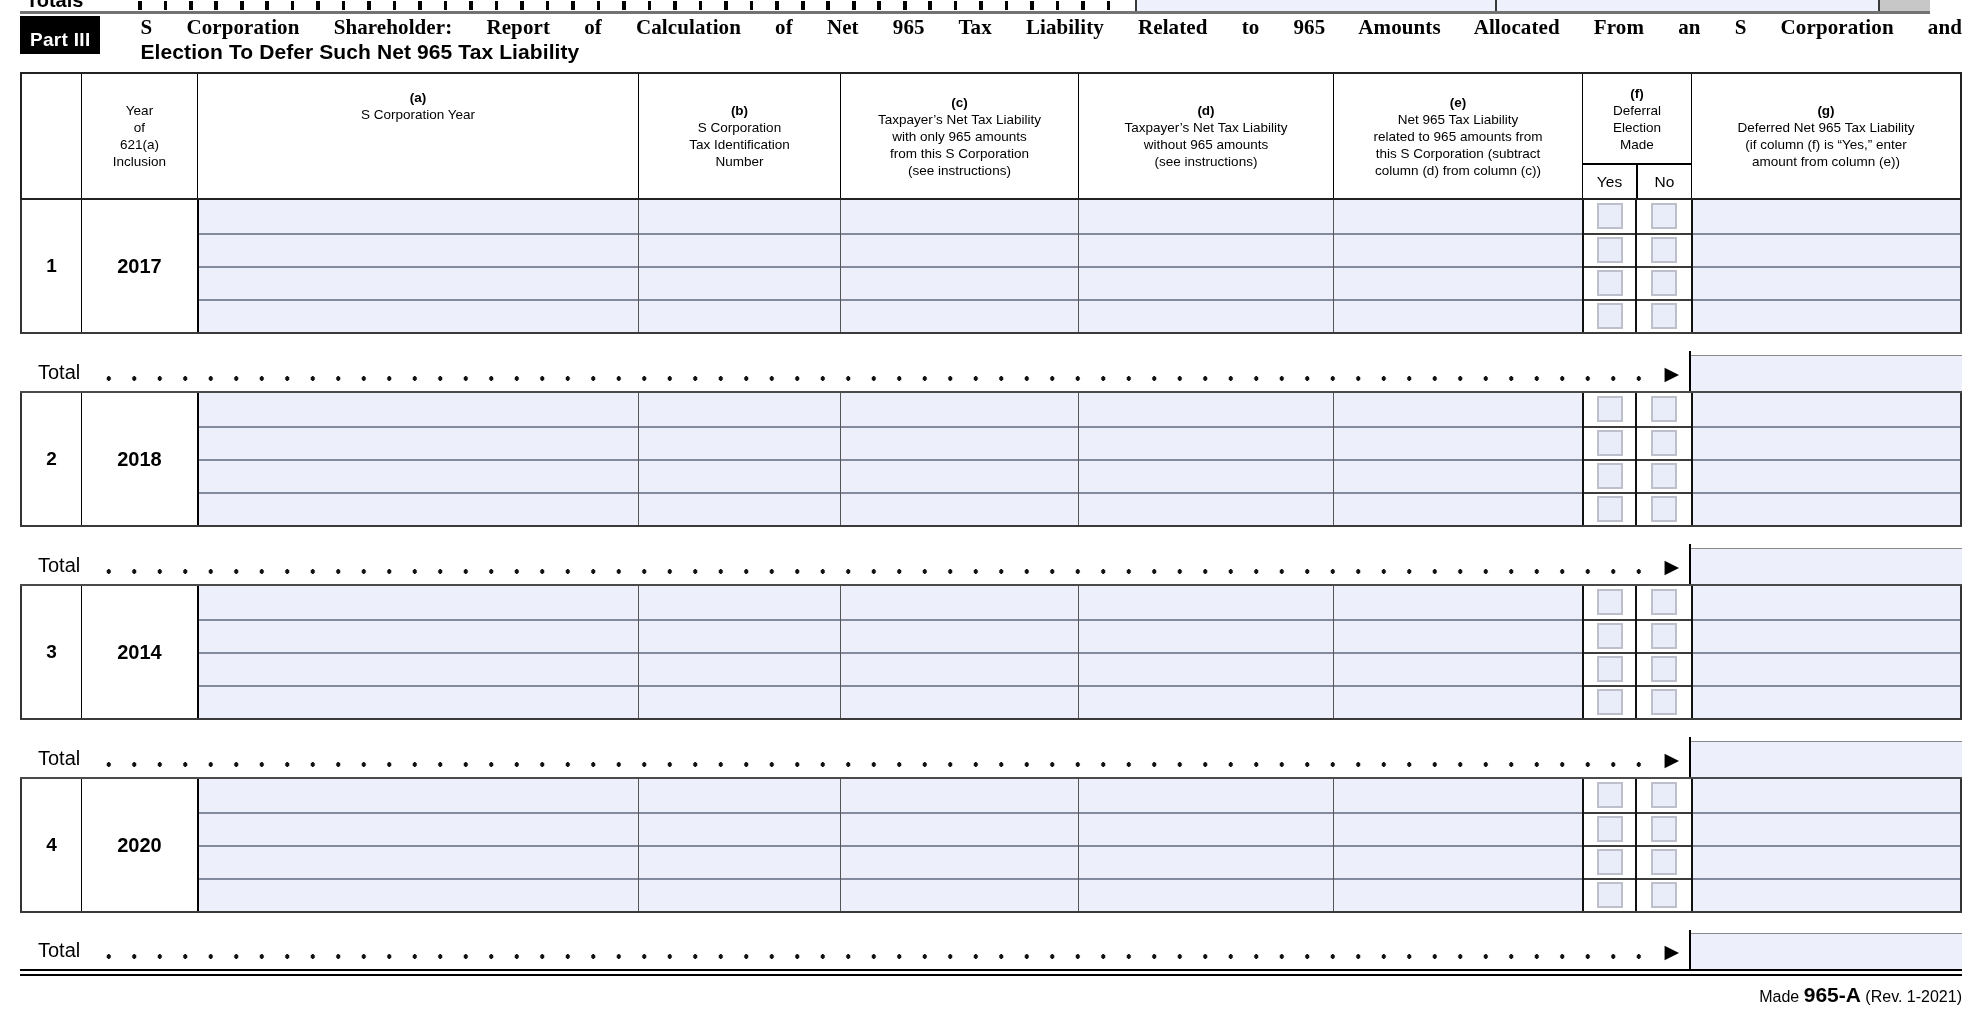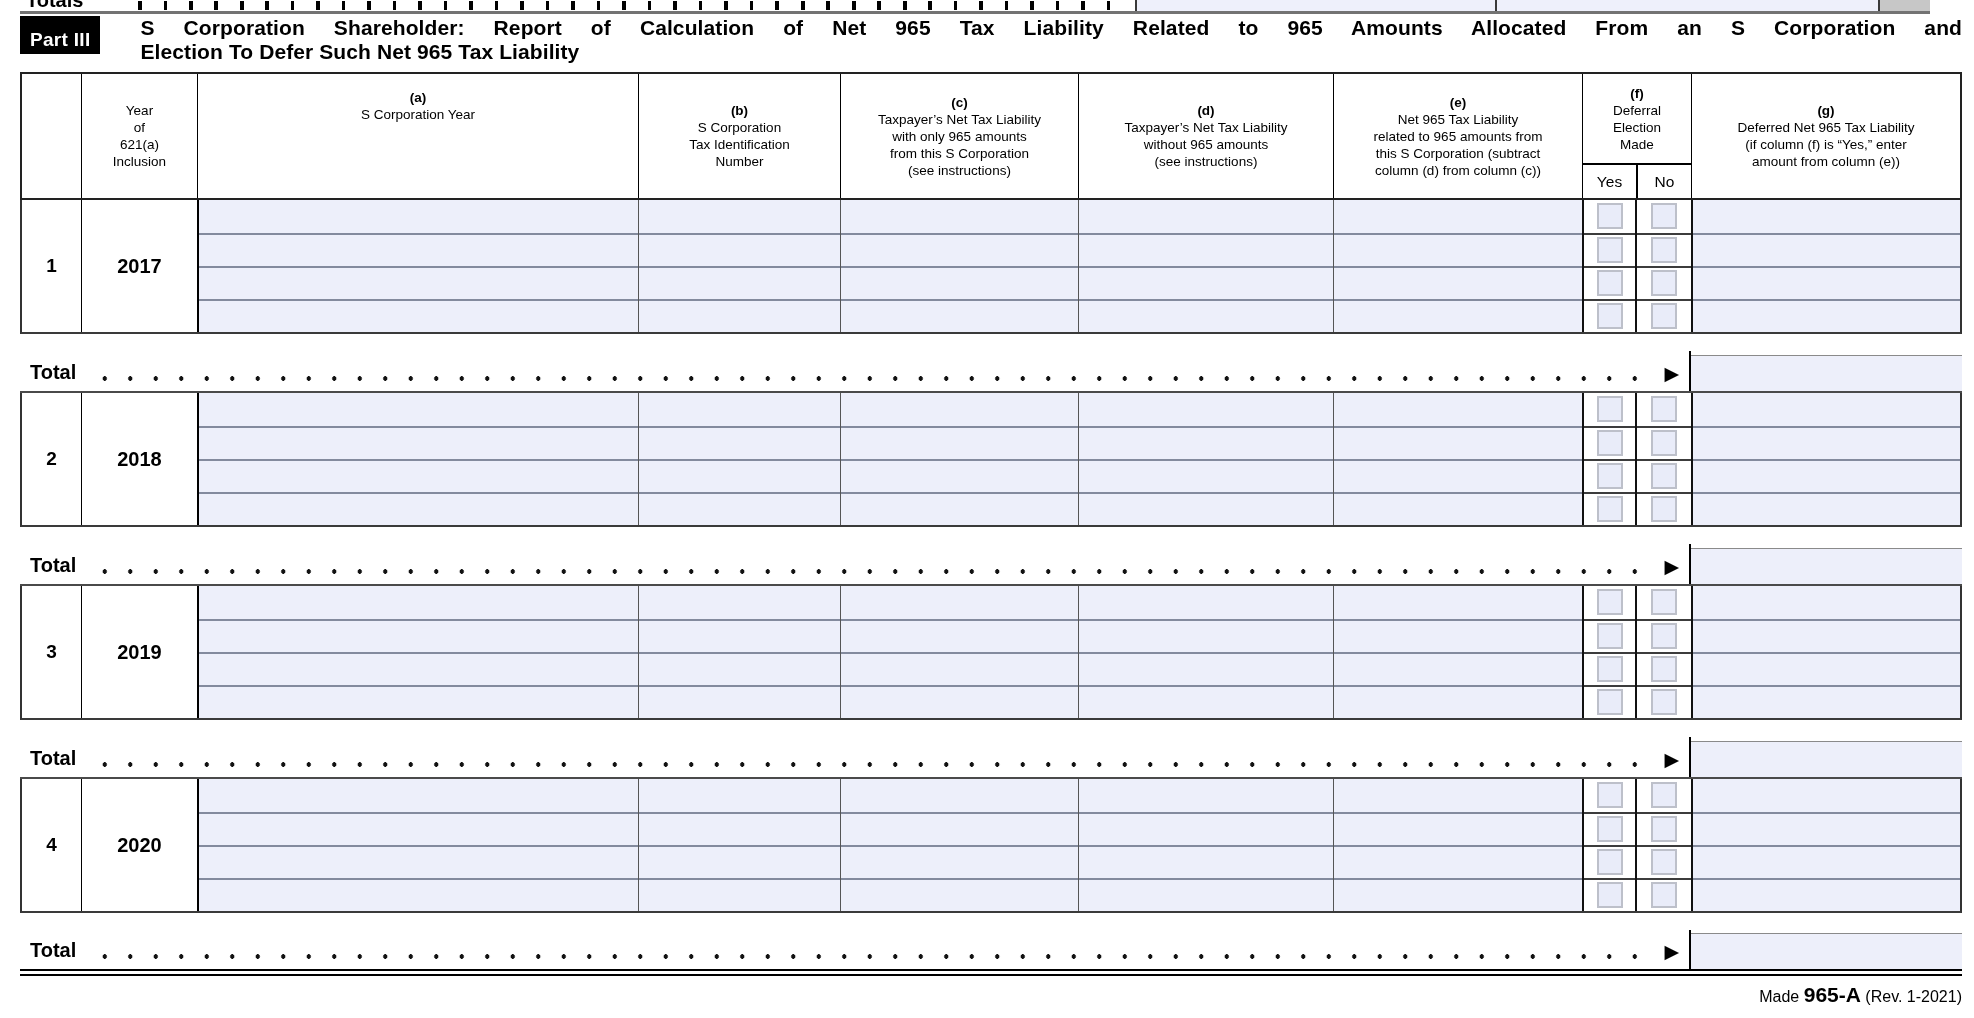--- a/index.html
+++ b/index.html
@@ -12,21 +12,21 @@
     background:repeating-linear-gradient(90deg,#000 0 3.5px,transparent 3.5px 25.5px);}
   .clip-cell{position:absolute;top:0;bottom:0;background:#eef0fb;border-left:2px solid #3a3a3a;box-sizing:border-box;}
   .clip-c1{left:1115px;width:360px;}
   .clip-c2{left:1475px;width:383px;}
   .clip-gray{position:absolute;top:0;bottom:0;left:1858px;width:52px;background:#c7c7c7;border-left:2px solid #3a3a3a;box-sizing:border-box;}
 
   
   .titleband{display:flex;align-items:flex-start;margin:0 12px 0 20px;height:58px;box-sizing:border-box;padding-top:2px;}
   .partbox{background:#000;color:#fff;font-weight:bold;font-size:19px;line-height:19px;padding:14px 10px 5px;letter-spacing:.3px;flex:0 0 auto;}
   .ptitle{flex:1;margin-left:40px;font-weight:bold;font-size:21px;line-height:23.5px;letter-spacing:.1px;}
-  .ptitle .t1{text-align:justify;text-align-last:justify;}
+  .ptitle .t1{text-align:justify;text-align-last:justify;font-family:Liberation Serif, serif;}
 
   
   .tbl{margin-left:20px;width:1942px;}
   .gridcols{display:grid;grid-template-columns:59px 116px 441px 202px 238px 255px 249px 53px 56px minmax(0,1fr);}
 
   .header-row{width:1942px;height:128px;box-sizing:border-box;border:2px solid #222;border-bottom:2.5px solid #222;background:#fff;}
   .hc{border-left:1.5px solid #000;box-sizing:border-box;display:flex;flex-direction:column;justify-content:center;align-items:center;text-align:center;padding:4px 5px;min-width:0;}
   .hc.first{border-left:none;}
   .hc.topal{justify-content:flex-start;padding-top:15px;}
   .hletter{font-weight:bold;font-size:13.5px;line-height:17px;}
@@ -54,21 +54,21 @@
   .yncol .sub + .sub{border-top:2.5px solid #3c3c3c;}
   .yncol.yes{border-left:2px solid #111;}
   .yncol.no{border-left:2px solid #111;}
   .datacol.gcol{border-left:2px solid #111;}
   .chk{width:26px;height:26px;box-sizing:border-box;background:#e9ecf9;border:2px solid #bdc0ca;}
 
   
   .totalrow{position:relative;width:1942px;height:59px;box-sizing:border-box;border-bottom:2px solid #4a4a4a;background:#fff;}
   .totalrow.last{height:63px;border-bottom:7px double #000;}
   .total-strip{position:absolute;left:0;right:273px;bottom:0;height:37px;display:flex;align-items:center;}
-  .total-label{font-weight:bold;font-size:20px;margin-left:10px;flex:0 0 auto;}
+  .total-label{font-weight:normal;font-size:20px;margin-left:18px;flex:0 0 auto;}
   .leader{flex:1;height:7px;margin:12px 8px 0 16px;
     background:radial-gradient(circle,#111 2.1px,transparent 2.5px);background-size:25.5px 7px;background-repeat:repeat-x;background-position:0 center;}
   .arrow{font-size:19px;line-height:19px;margin:2px 10px 0 0;flex:0 0 auto;}
   .total-gline{position:absolute;right:271px;top:17px;bottom:0;width:2px;background:#000;}
   .total-gcell{position:absolute;right:0;bottom:0;width:271px;height:36px;background:#edeffa;border-top:1.5px solid #8a8a8a;box-sizing:border-box;}
 
   
   .footer{margin-left:20px;width:1942px;text-align:right;padding-top:7px;font-size:16px;}
   .formnum{font-weight:bold;font-size:21px;}
 </style>
@@ -308,21 +308,21 @@
         <span class="arrow">▶</span>
       </div>
       <div class="total-gline"></div>
       <div class="total-gcell"></div>
     </div>
   </div>
 
   <div class="blockwrap">
     <div class="block gridcols">
       <div class="bc first rownum">3</div>
-      <div class="bc yearcell">2019</div>
+      <div class="bc yearcell">2014</div>
       <div class="bc abord datacol">
             <div class="sub"></div>
             <div class="sub"></div>
             <div class="sub"></div>
             <div class="sub"></div>
           </div>
       <div class="bc datacol">
             <div class="sub"></div>
             <div class="sub"></div>
             <div class="sub"></div>

